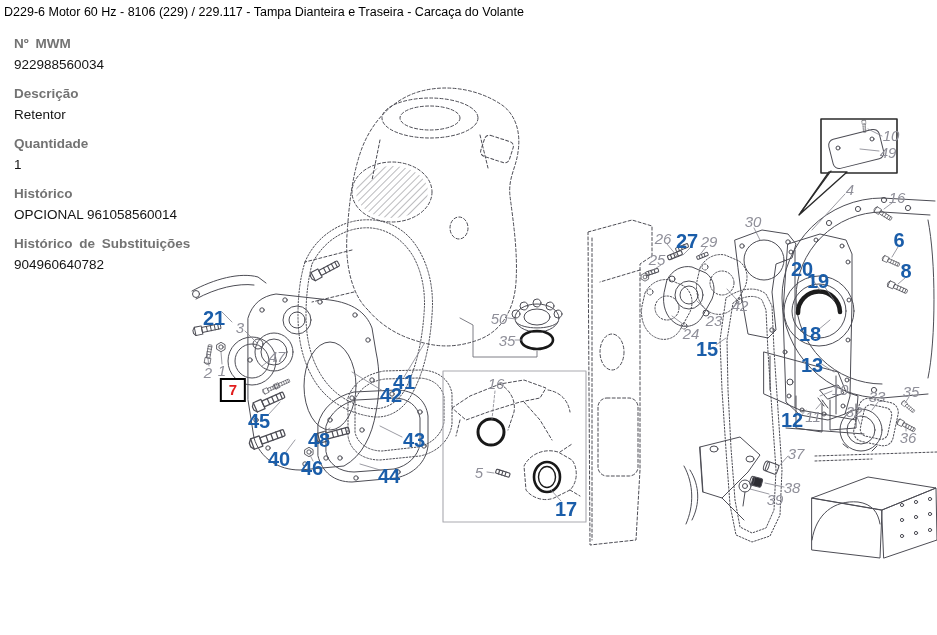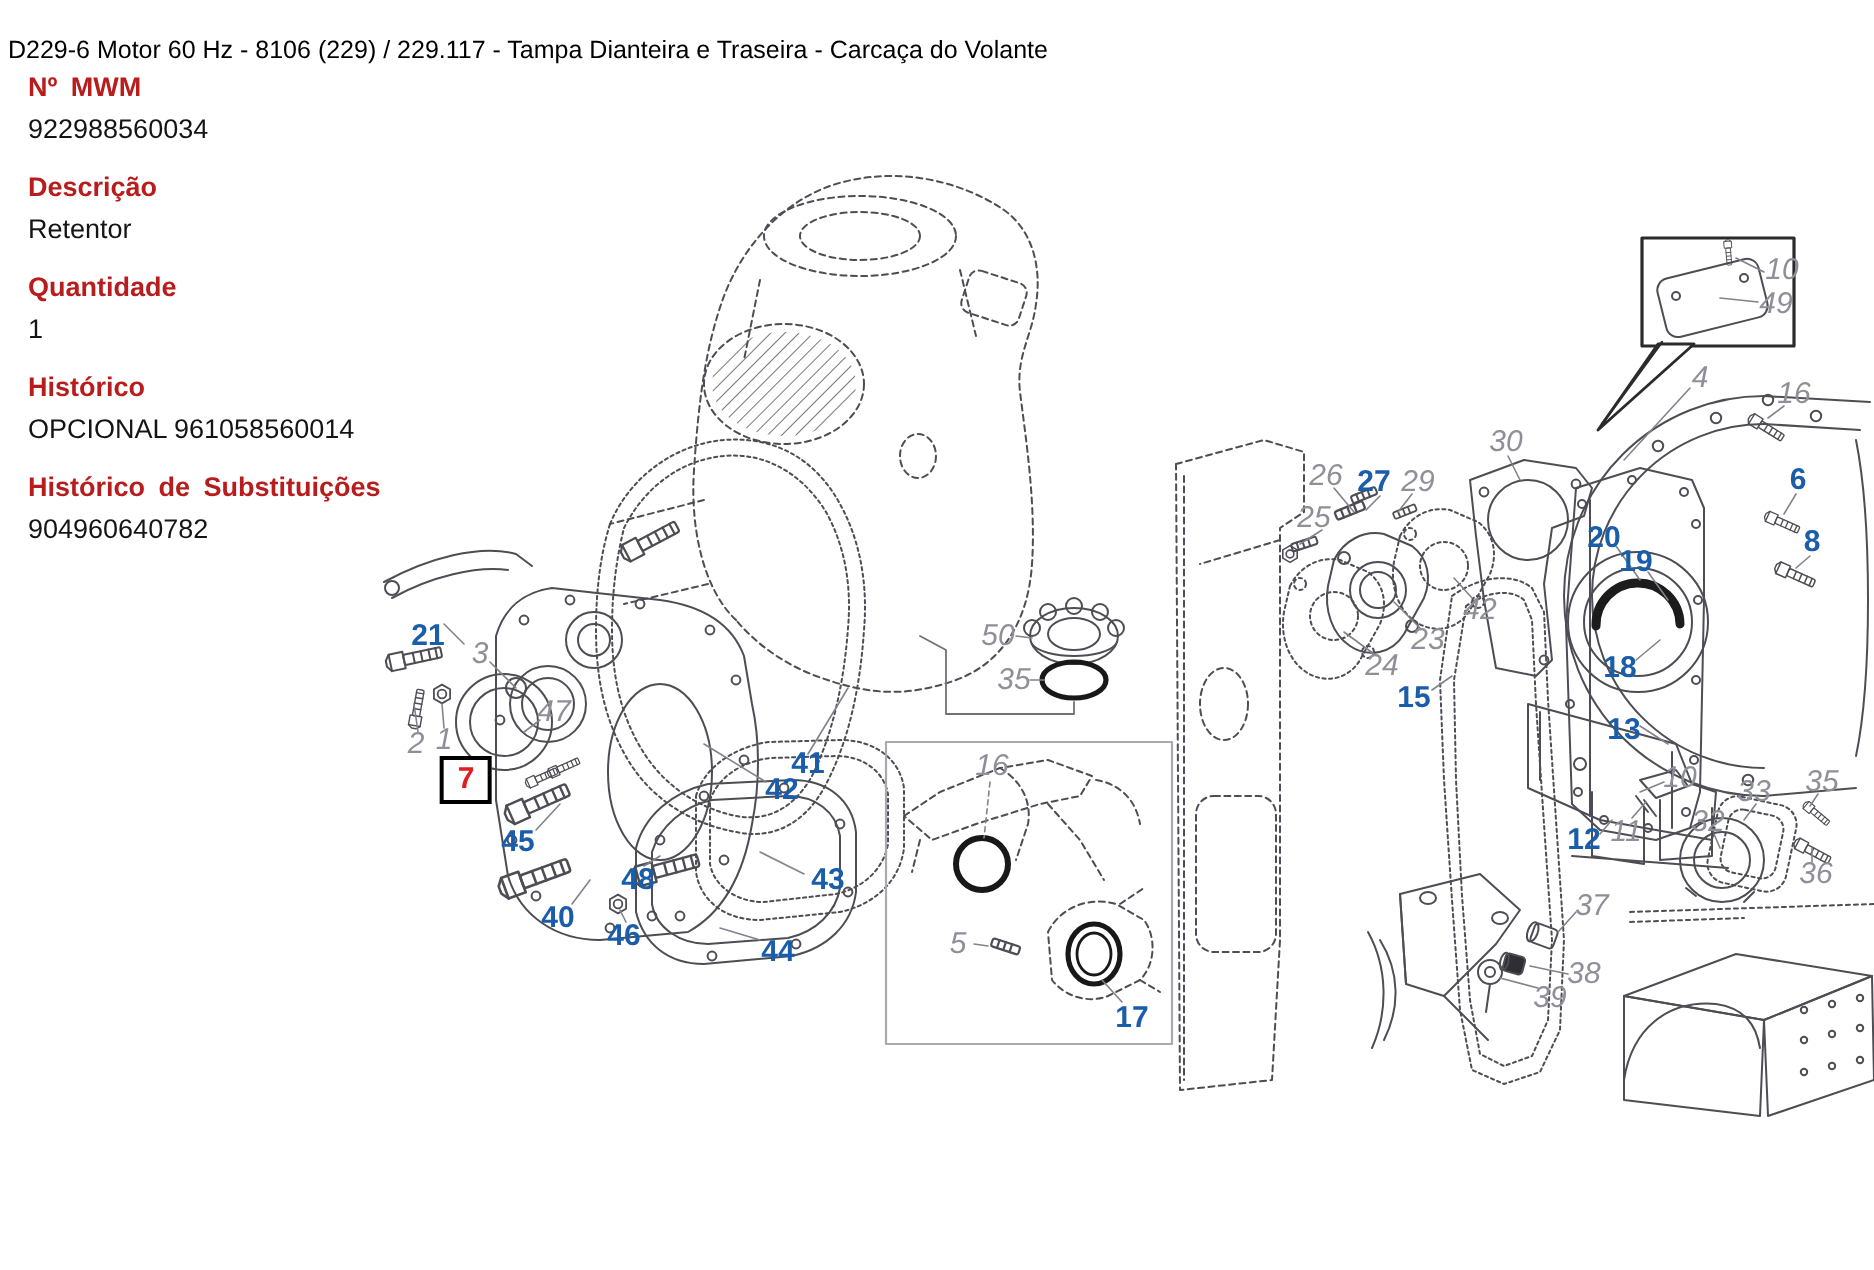--- a/index.html
+++ b/index.html
@@ -6,35 +6,34 @@
   html, body { margin: 0; padding: 0; }
   body {
     width: 937px; height: 635px; position: relative;
     background: #ffffff; overflow: hidden;
     font-family: "Liberation Sans", sans-serif;
   }
   .breadcrumb {
     position: absolute; left: 4px; top: 5px;
     font-size: 12.5px; color: #000;
     white-space: nowrap;
-    margin-top: 13px;
   }
   .info-panel { position: absolute; left: 14px; top: 34px; width: 270px; }
   .field { height: 50px; }
-  .field-label { font-size: 13.5px; font-weight: bold; color: #b91c1c; line-height: 19px; word-spacing: 3px; }
+  .field-label { font-size: 13.5px; font-weight: bold; color: #737373; line-height: 19px; word-spacing: 3px; }
   .field-value { font-size: 13.5px; color: #141414; line-height: 20px; margin-top: 2px; }
   .diagram { position: absolute; left: 0; top: 0; width: 937px; height: 635px; }
   svg.lineart { position: absolute; left: 0; top: 0; }
   .callouts { position: absolute; left: 0; top: 0; width: 937px; height: 635px; pointer-events: none; }
   .callout {
     position: absolute; transform: translate(-50%,-50%);
     white-space: nowrap; pointer-events: auto; cursor: pointer;
     line-height: 1;
   }
-  .callout.blue { color: #1a5da9; font-weight: bold; font-size: 15px; }
+  .callout.blue { color: #1a5da9; font-weight: bold; font-size: 20px; }
   .callout.gray { color: #8f8f99; font-style: italic; font-size: 15px; }
   .callout.selected {
     color: #e11d1d; font-weight: bold; font-size: 15px;
     border: 2.6px solid #000; background: #fff; padding: 2px 7px 3px 7px;
   }
 </style>
 </head>
 <body>
 
 <div class="breadcrumb">D229-6 Motor 60 Hz - 8106 (229)  /  229.117 - Tampa Dianteira e Traseira - Carcaça do Volante</div>

